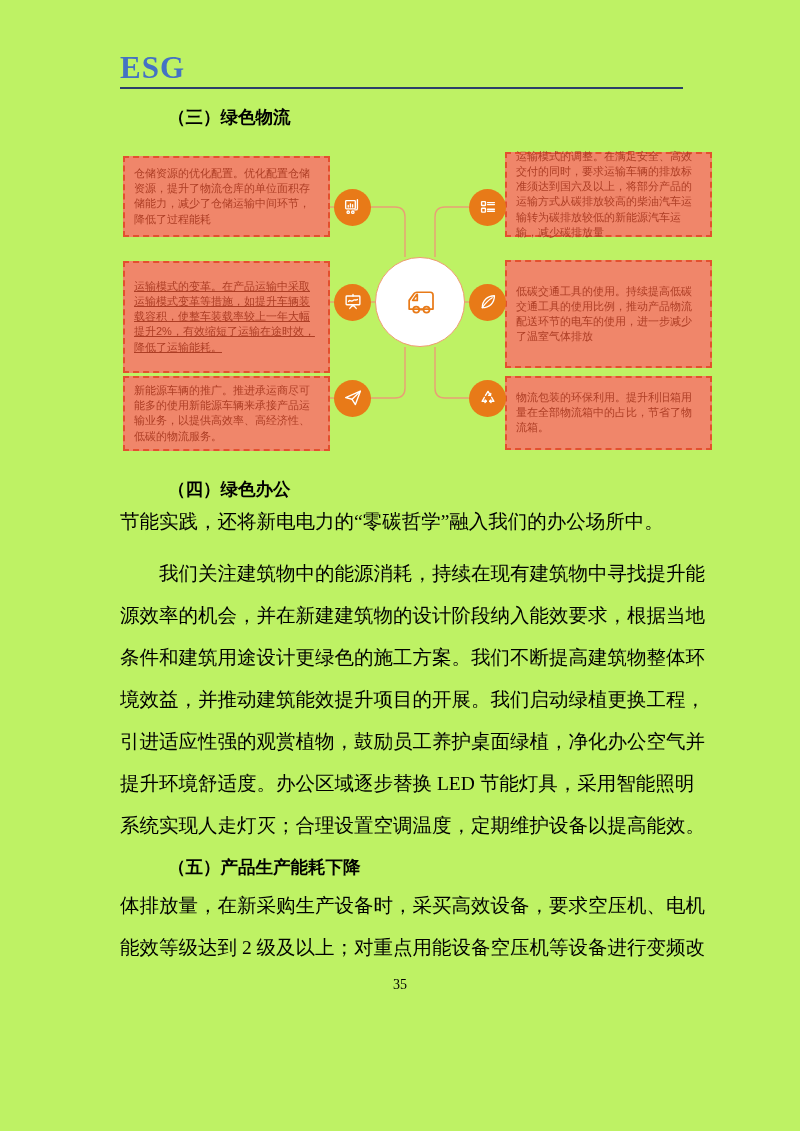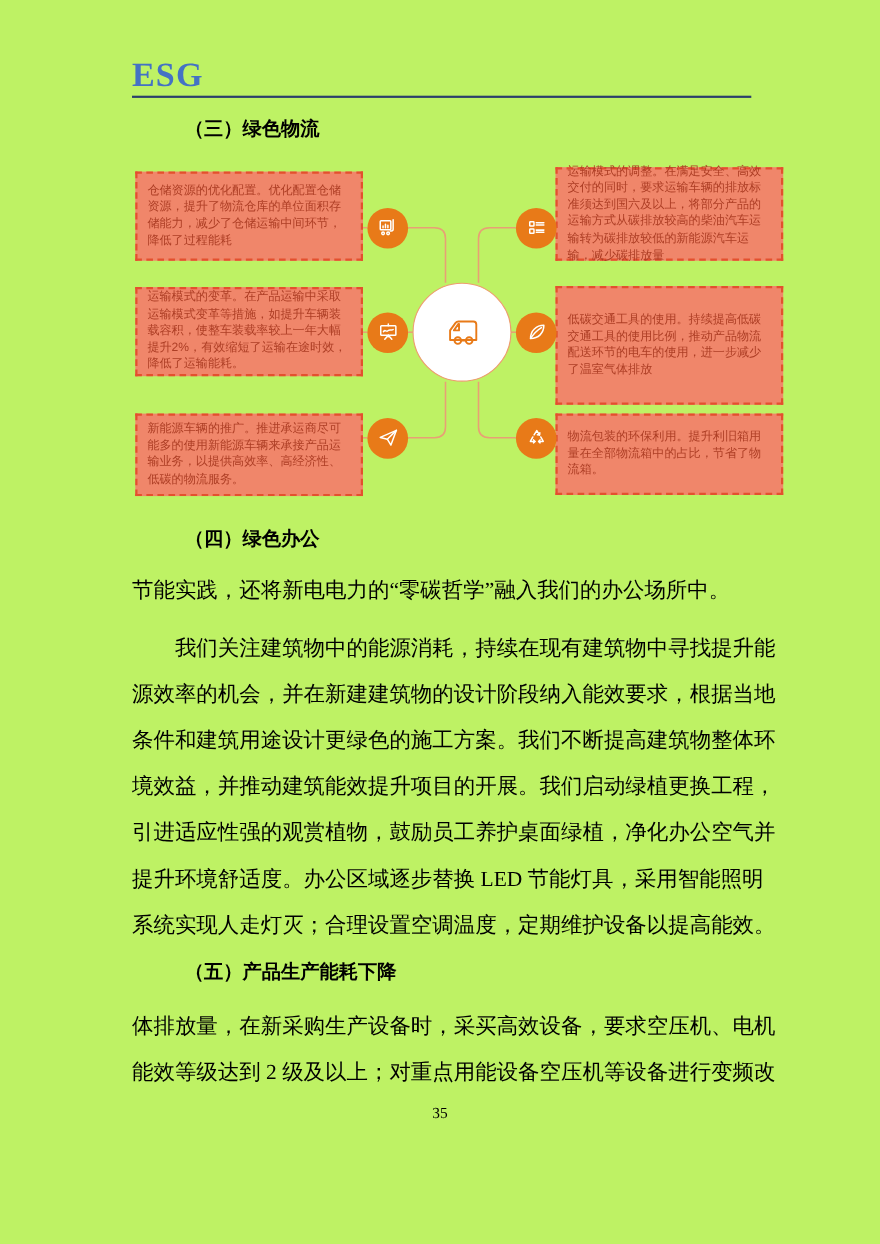--- a/index.html
+++ b/index.html
@@ -21,34 +21,34 @@
   .company {
     font-family:"Liberation Sans", sans-serif; font-weight:bold;
     font-size:15px; color:#111; padding-bottom:2px;
   }
   
   .sec-heading {
     font-family:"Liberation Sans", sans-serif; font-weight:bold;
     font-size:17.5px; color:#000; margin-left:168px;
   }
   .h3 { margin-top:16px; }
-  .h4 { margin-top:16px; margin-bottom:16px; }
-  .h5 { margin-top:8px; margin-bottom:18px; }
+  .h4 { margin-top:16px; margin-bottom:0; }
+  .h5 { margin-top:8px; margin-bottom:6px; }
   
   .diagram { position:relative; height:312px; margin-top:20px; }
   .dg-svg { position:absolute; left:0; top:0; width:800px; height:312px; }
   .dbox {
     position:absolute; width:207px;
     background:#f0866a; border:2px dashed #e3502e;
     color:#ad3e25;
     font-family:"Liberation Sans", sans-serif; font-size:11px; line-height:1.38;
     display:flex; align-items:center; padding:6px 9px;
   }
   .dbox-l1 { left:123px; top:7px;  height:81px;align-items:center; }
-  .dbox-l2 { left:123px; top:112px; height:81px; }
+  .dbox-l2 { left:123px; top:112px; height:112px;text-decoration:underline; }
   .dbox-l3 { left:123px; top:227px; height:75px; }
   .dbox-r1 { left:505px; top:3px;  height:85px; }
   .dbox-r2 { left:505px; top:111px; height:108px; }
   .dbox-r3 { left:505px; top:227px; height:74px; }
   .dot {
     position:absolute; width:37px; height:37px; border-radius:50%;
     background:#e87a18; display:flex; align-items:center; justify-content:center;
   }
   .dot svg { width:22px; height:22px; stroke:#fff; fill:none;
     stroke-width:1.5; stroke-linecap:round; stroke-linejoin:round; }

